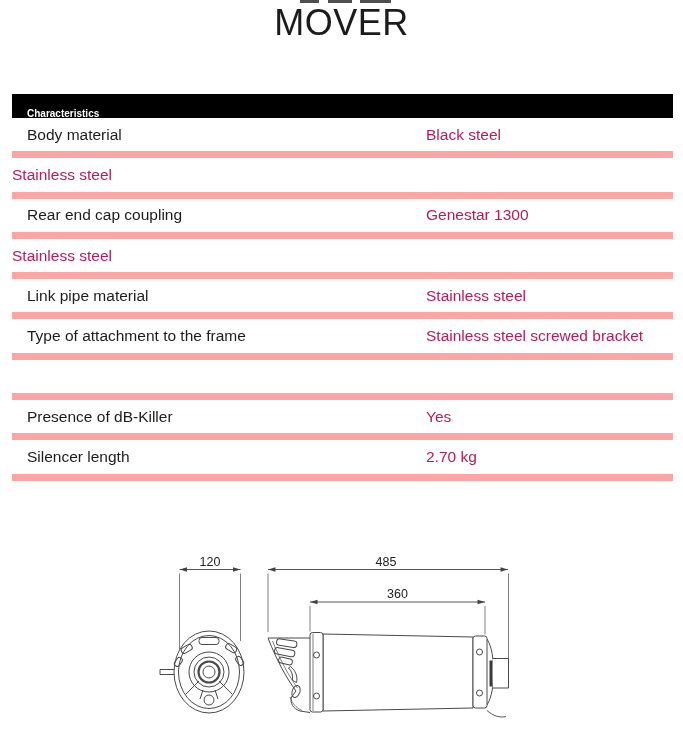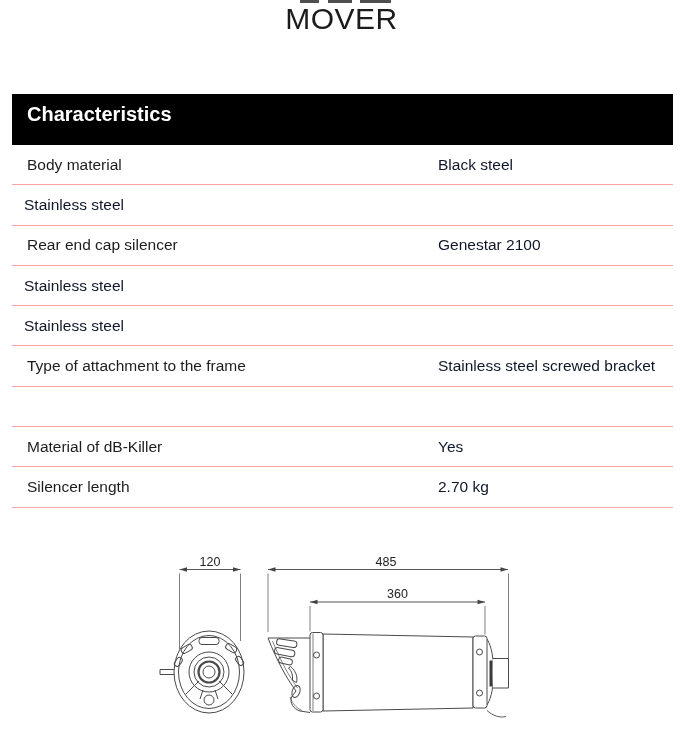--- a/index.html
+++ b/index.html
@@ -15,46 +15,46 @@
     position:absolute;top:0;left:300px;width:91px;height:3px;
     background:linear-gradient(90deg,
       #2f2f2f 0 19px,transparent 19px 28px,
       #2f2f2f 28px 52px,transparent 52px 60px,
       #2f2f2f 60px 91px);
     opacity:.85;
   }
   .title{
     position:absolute;top:2px;left:0;width:683px;margin:0;
     text-align:center;
-    font-size:30px;font-weight:400;letter-spacing:.5px;
+    font-size:36px;font-weight:400;letter-spacing:.5px;
     color:#1b1b1b;
   }
   .spec-table{
     position:absolute;left:12px;top:94px;width:661px;
   }
   .spec-header{
-    height:51px;line-height:40px;
+    height:24px;line-height:40px;
     background:#000000;color:#ffffff;
-    font-size:20px;font-weight:700;
+    font-size:10px;font-weight:700;
     padding-left:15px;
     box-sizing:border-box;
   }
   .spec-row{
     display:flex;align-items:center;
     height:40.3px;box-sizing:border-box;
-    border-bottom:1px solid #fca5a5;
+    border-bottom:7px solid #fca5a5;
     font-size:15.5px;
   }
   .spec-label{
     width:414px;flex:none;
     padding-left:15px;box-sizing:border-box;
     color:#1d1d1d;
   }
   .spec-value{
-    flex:1;color:#0f172a;margin-left:12px;
+    flex:1;color:#be185d;
   }
   .drawing{
     position:absolute;left:0;top:540px;
   }
   .dim-text{
     font-family:"Liberation Sans","DejaVu Sans",sans-serif;
     font-size:12.5px;fill:#222;
   }
 </style>
 </head>
@@ -72,43 +72,44 @@
   <div class="spec-row">
     <div class="spec-label">Body material</div>
     <div class="spec-value">Black steel</div>
   </div>
 
   <div class="spec-row">
     <div class="spec-value">Stainless steel</div>
   </div>
 
   <div class="spec-row">
-    <div class="spec-label">Rear end cap silencer</div>
-    <div class="spec-value">Genestar 2100</div>
+    <div class="spec-label">Rear end cap coupling</div>
+    <div class="spec-value">Genestar 1300</div>
   </div>
 
   <div class="spec-row">
     <div class="spec-value">Stainless steel</div>
   </div>
 
   <div class="spec-row">
+    <div class="spec-label">Link pipe material</div>
     <div class="spec-value">Stainless steel</div>
   </div>
 
   <div class="spec-row">
     <div class="spec-label">Type of attachment to the frame</div>
     <div class="spec-value">Stainless steel screwed bracket</div>
   </div>
 
   <div class="spec-row">
   </div>
 
 
   <div class="spec-row">
-    <div class="spec-label">Material of dB-Killer</div>
+    <div class="spec-label">Presence of dB-Killer</div>
     <div class="spec-value">Yes</div>
   </div>
 
   <div class="spec-row">
     <div class="spec-label">Silencer length</div>
     <div class="spec-value">2.70 kg</div>
   </div>
 </div>
   </div>
 

